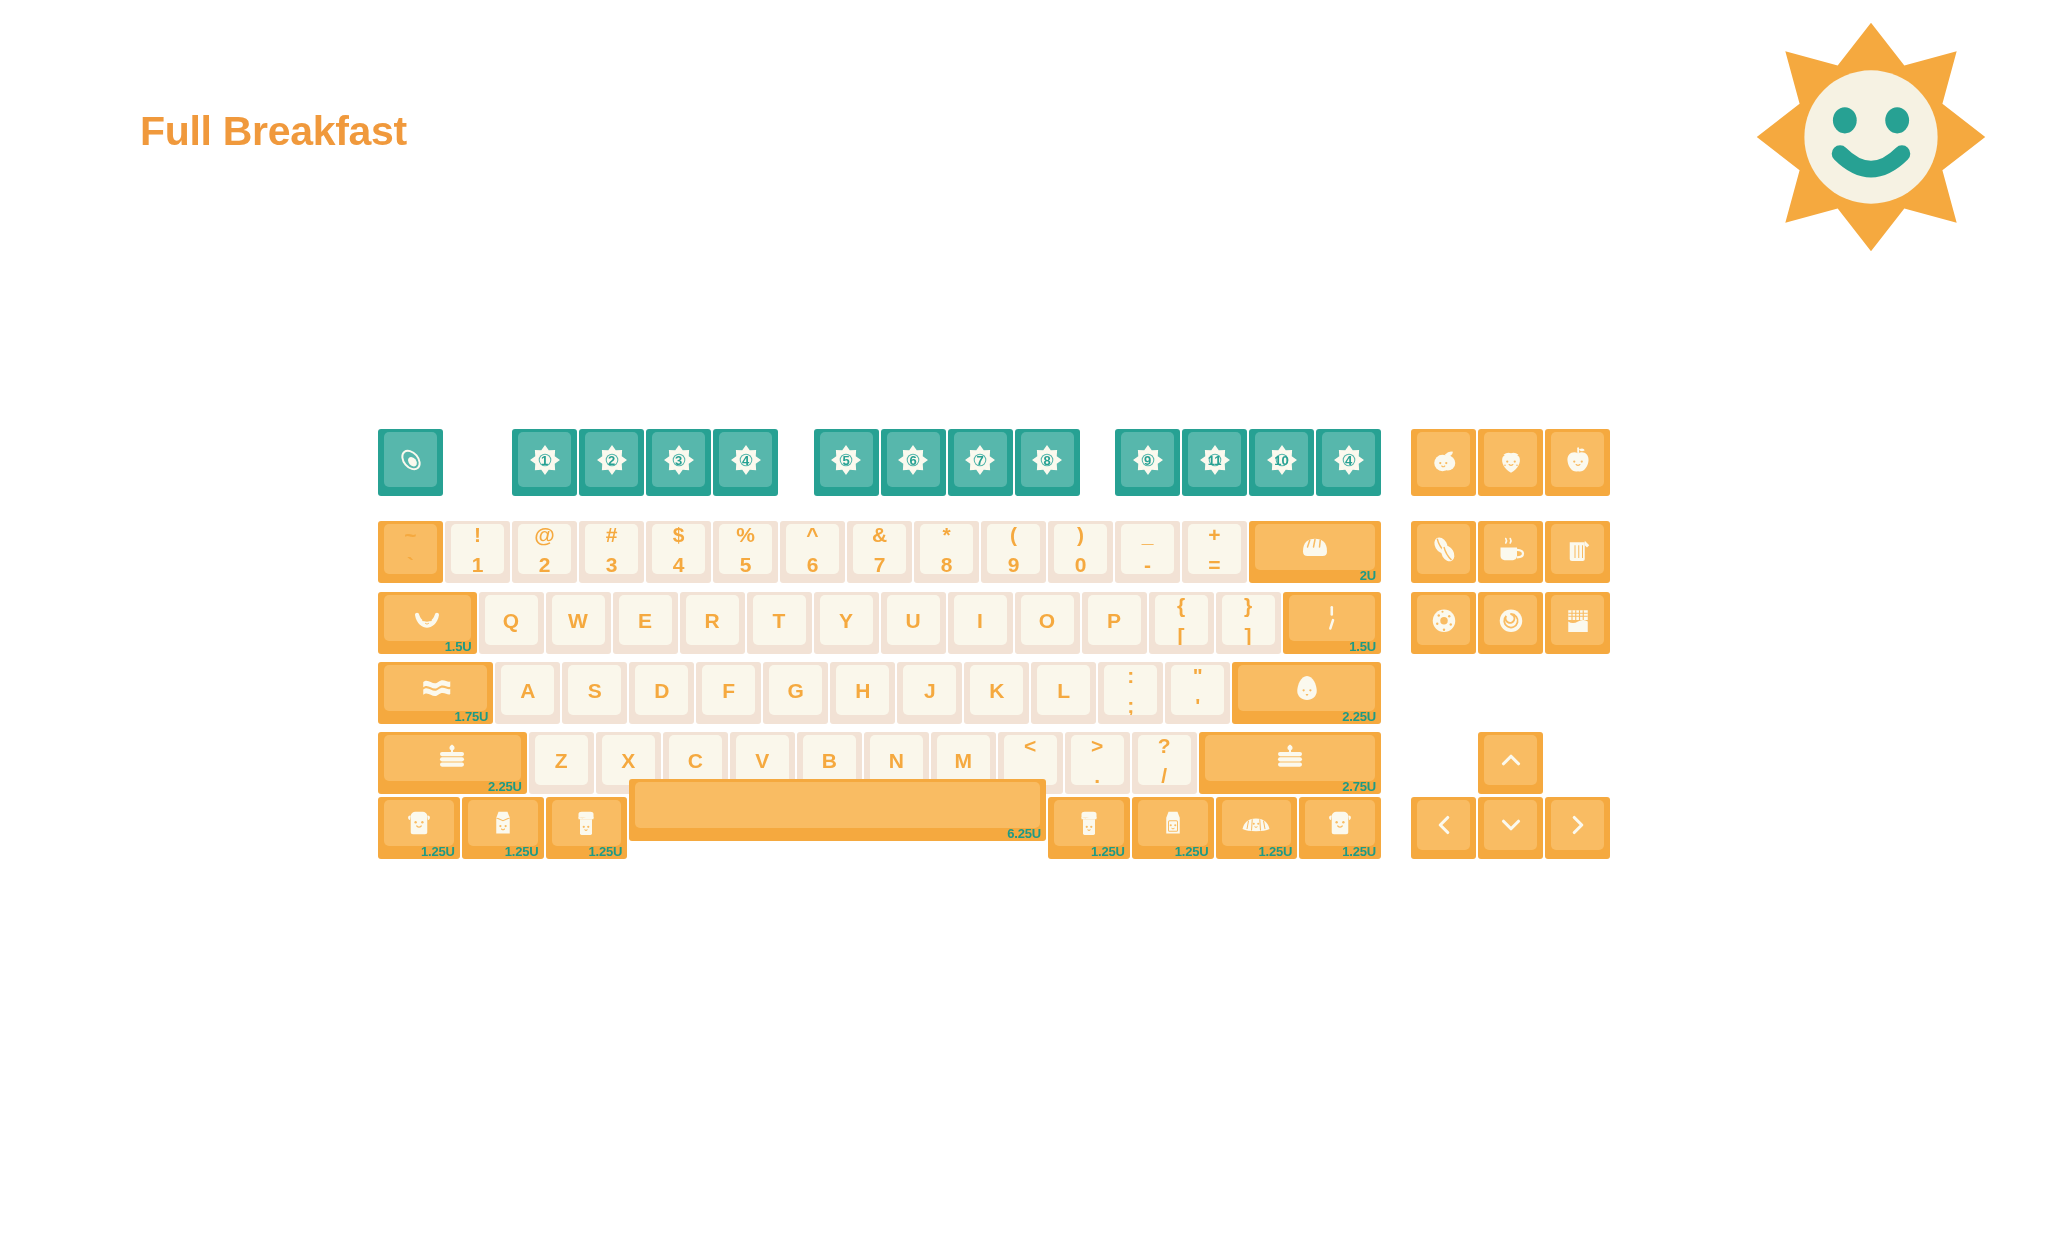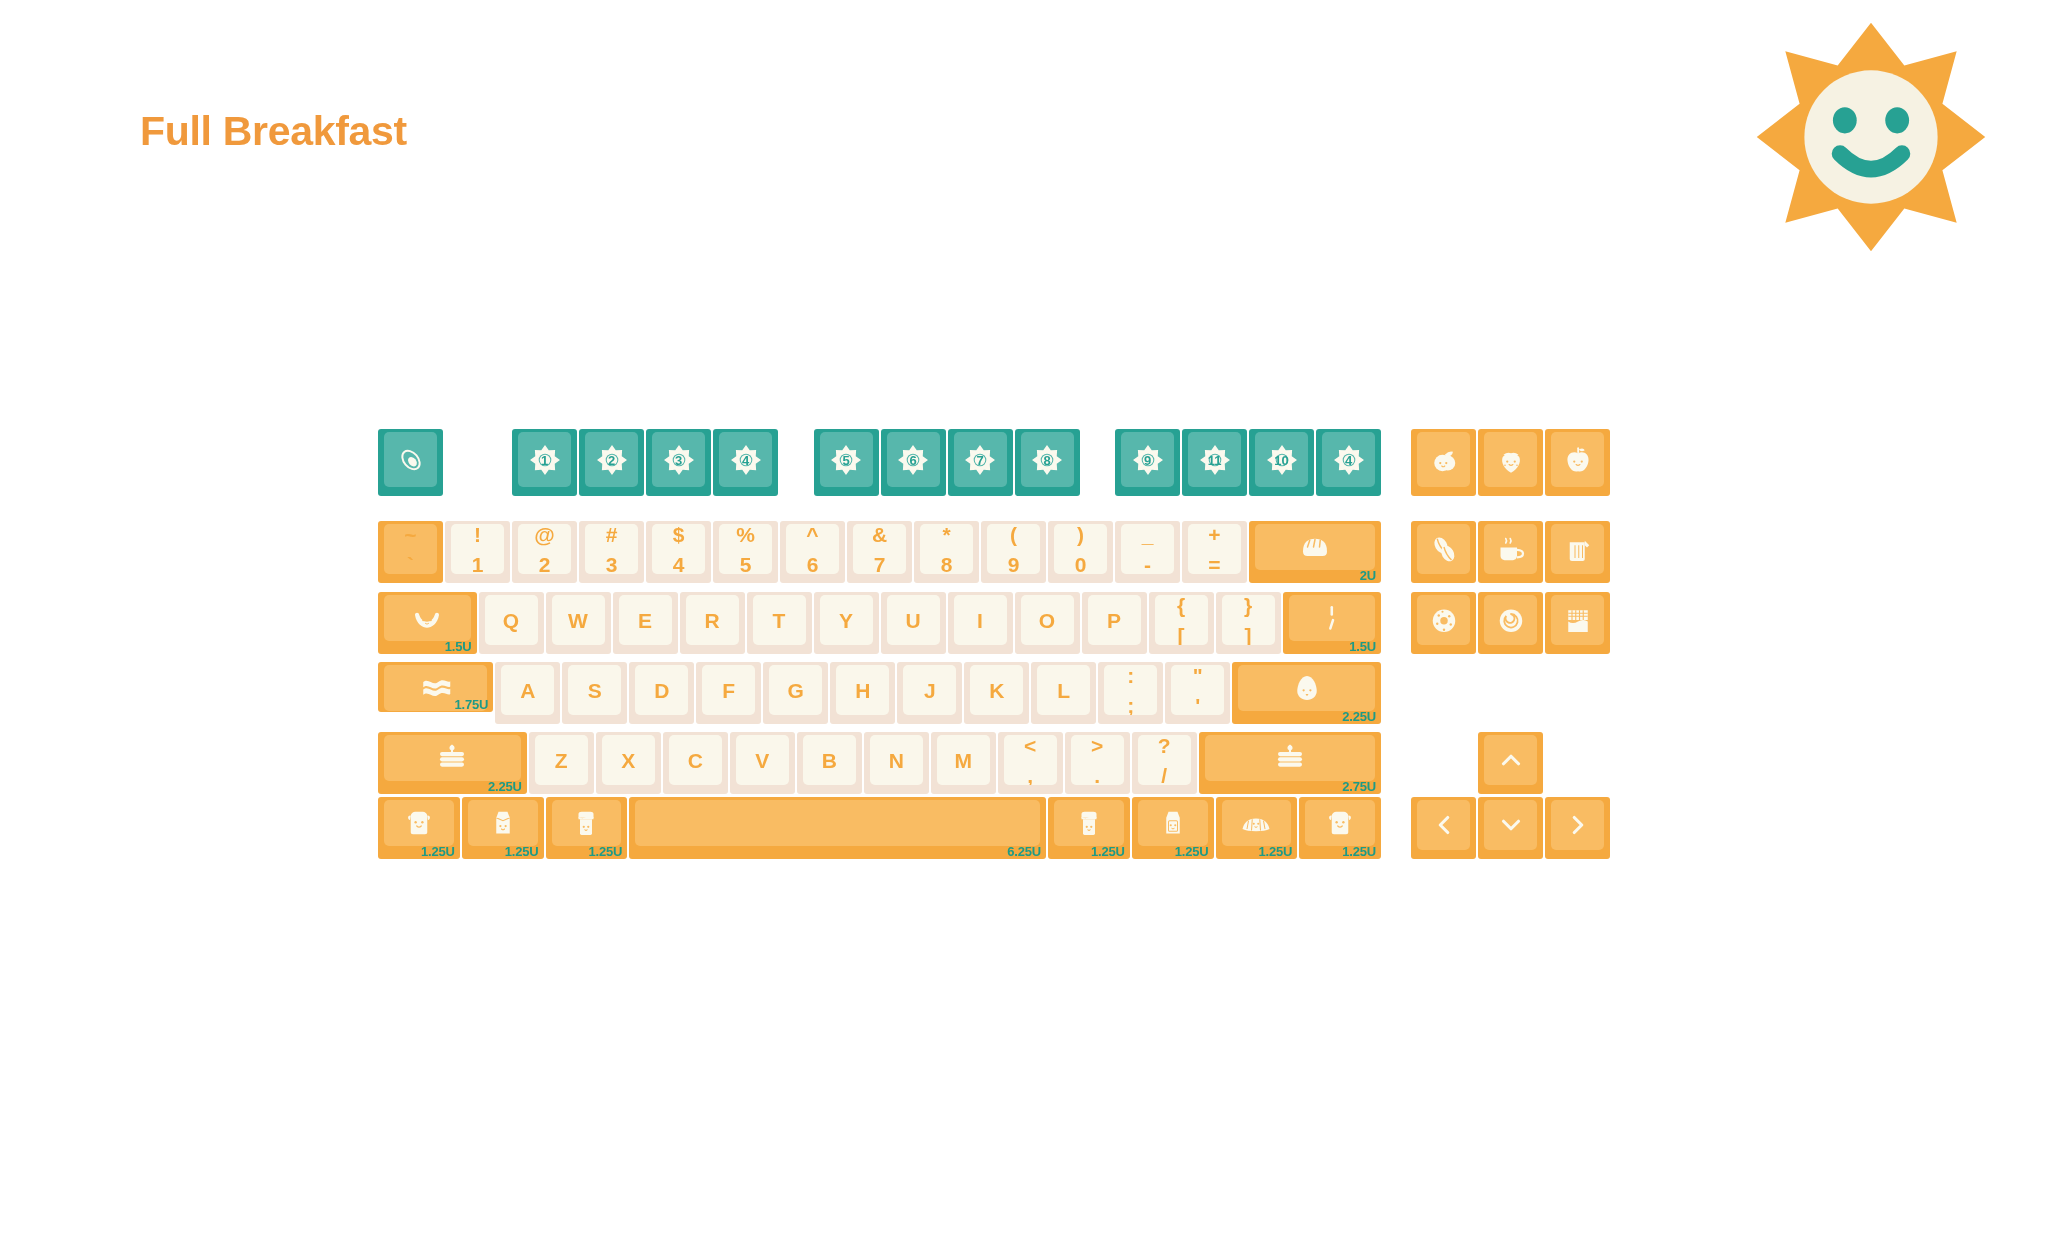--- a/index.html
+++ b/index.html
@@ -565,21 +565,21 @@
           <div style="width: 36px; height: 36px;">
             <svg viewBox="0 0 48 48" width="100%" height="100%">
               <rect x="22" y="8" width="3.4" height="13" rx="1.7" fill="#FBF9EE"></rect>
               <rect x="22" y="25" width="3.4" height="15" rx="1.7" fill="#FBF9EE" transform="rotate(18 24 32)"></rect>
             </svg>
           </div>
         </div>
       </div>
       <span class="unit-label">1.5U</span>
     </div>
-    <div class="key k-orange" style="left: 378px; top: 662px; width: 115.25px; height: 50px;">
+    <div class="key k-orange" style="left: 378px; top: 662px; width: 115.25px; height: 62px;">
       <div class="top" style="left: 6px; top: 3px; width: 103.25px; height: 46px;">
         <div class="glyph">
           <div style="width: 36px; height: 36px;">
             <svg viewBox="0 0 48 48" width="100%" height="100%">
               <path d="M7 16 C14 10 20 22 27 16 C34 10 40 18 43 15 L43 22 C40 25 34 17 27 23 C20 29 14 17 7 23 Z" fill="#FBF9EE"></path>
               <path d="M7 26 C14 20 20 32 27 26 C34 20 40 28 43 25 L43 32 C40 35 34 27 27 33 C20 39 14 27 7 33 Z" fill="#FBF9EE"></path>
             </svg>
           </div>
         </div>
       </div>
@@ -828,21 +828,21 @@
               <path d="M14 16 q5 3 10 0 q5 -3 10 0 L34 19 L14 19 Z" fill="#FBF9EE"></path>
               <circle cx="21" cy="29" r="1.5" fill="#F9BC63"></circle>
               <circle cx="27" cy="29" r="1.5" fill="#F9BC63"></circle>
               <path d="M22.5 33 q1.5 1.8 3 0" stroke="#F9BC63" stroke-width="1.5" fill="none" stroke-linecap="round"></path>
             </svg>
           </div>
         </div>
       </div>
       <span class="unit-label">1.25U</span>
     </div>
-    <div class="key k-orange" style="left: 629.25px; top: 797px; width: 416.75px; height: 62px;">
+    <div class="key k-orange" style="left: 629.25px; top: 779px; width: 416.75px; height: 62px;">
       <div class="top" style="left: 6px; top: 3px; width: 404.75px; height: 46px;"></div>
       <span class="unit-label">6.25U</span>
     </div>
     <div class="key k-orange" style="left: 1048px; top: 797px; width: 81.75px; height: 62px;">
       <div class="top" style="left: 6px; top: 3px; width: 69.75px; height: 46px;">
         <div class="glyph">
           <div style="width: 36px; height: 36px;">
             <svg viewBox="0 0 48 48" width="100%" height="100%">
               <path d="M16 19 L32 19 L32 38 C32 39 31 40 30 40 L18 40 C17 40 16 39 16 38 Z" fill="#FBF9EE"></path>
               <path d="M14 12 C14 10 16 9 18 9 L30 9 C32 9 34 10 34 12 L34 17 L14 17 Z" fill="#FBF9EE"></path>

